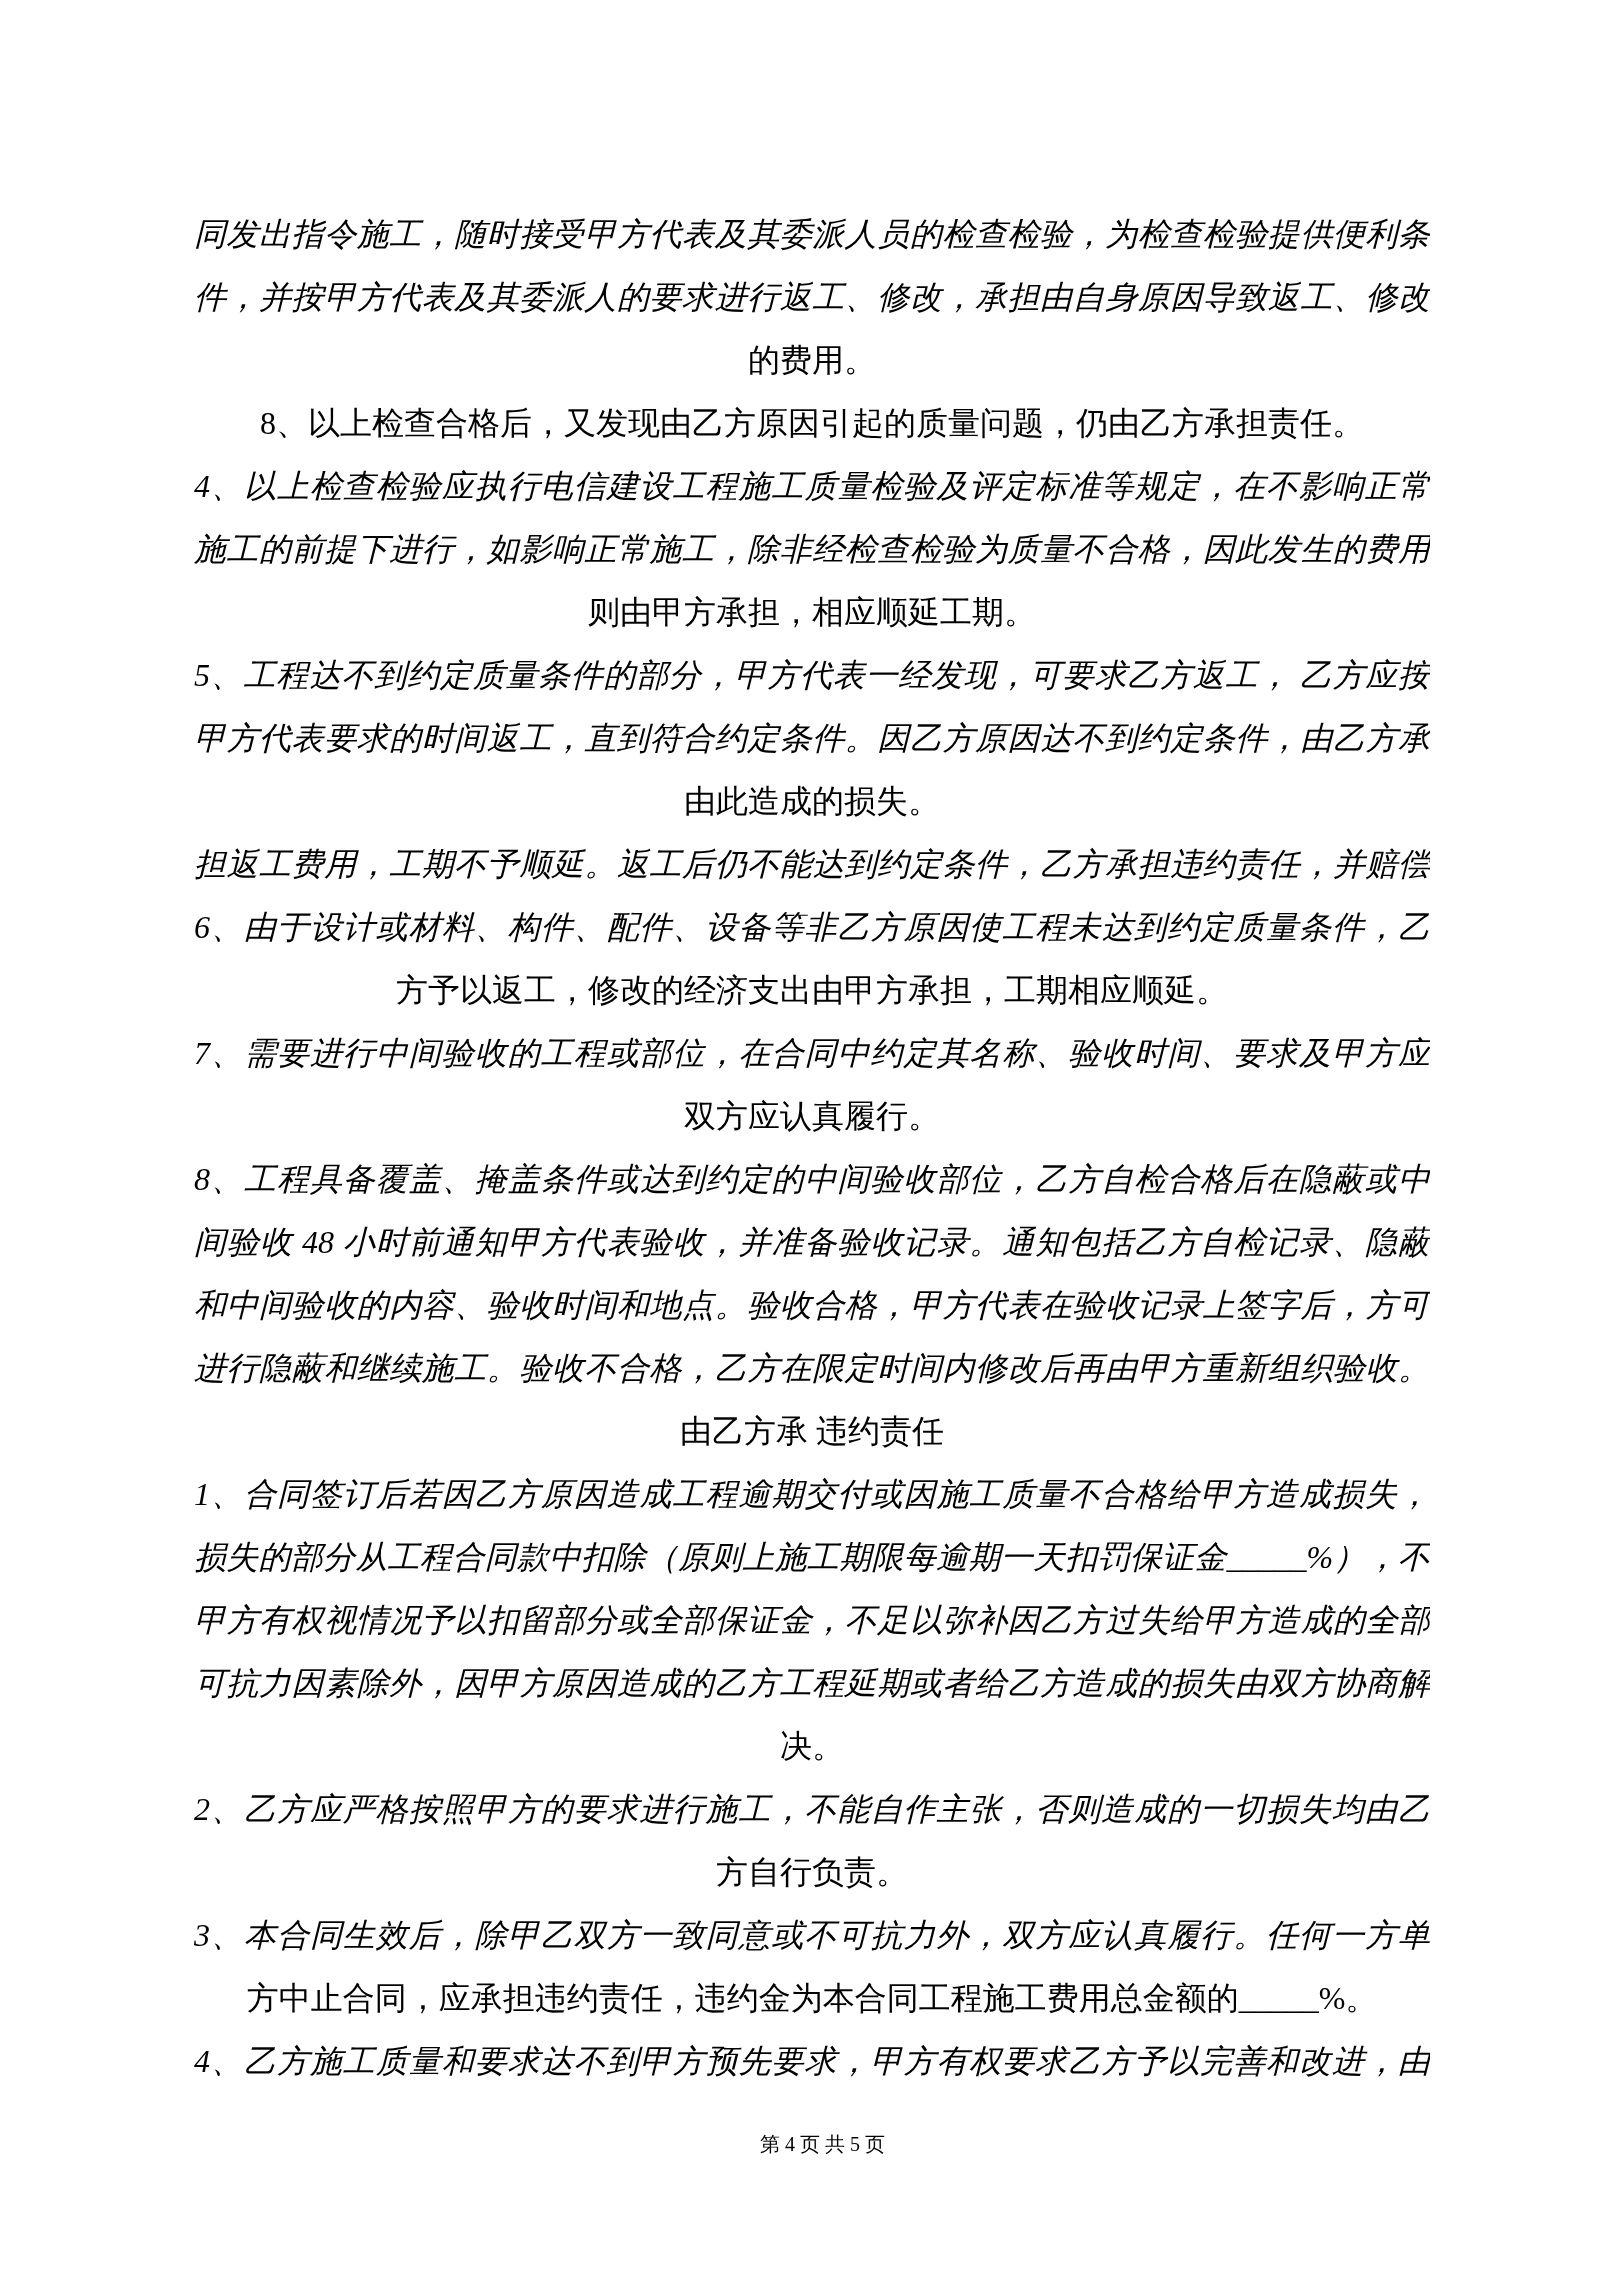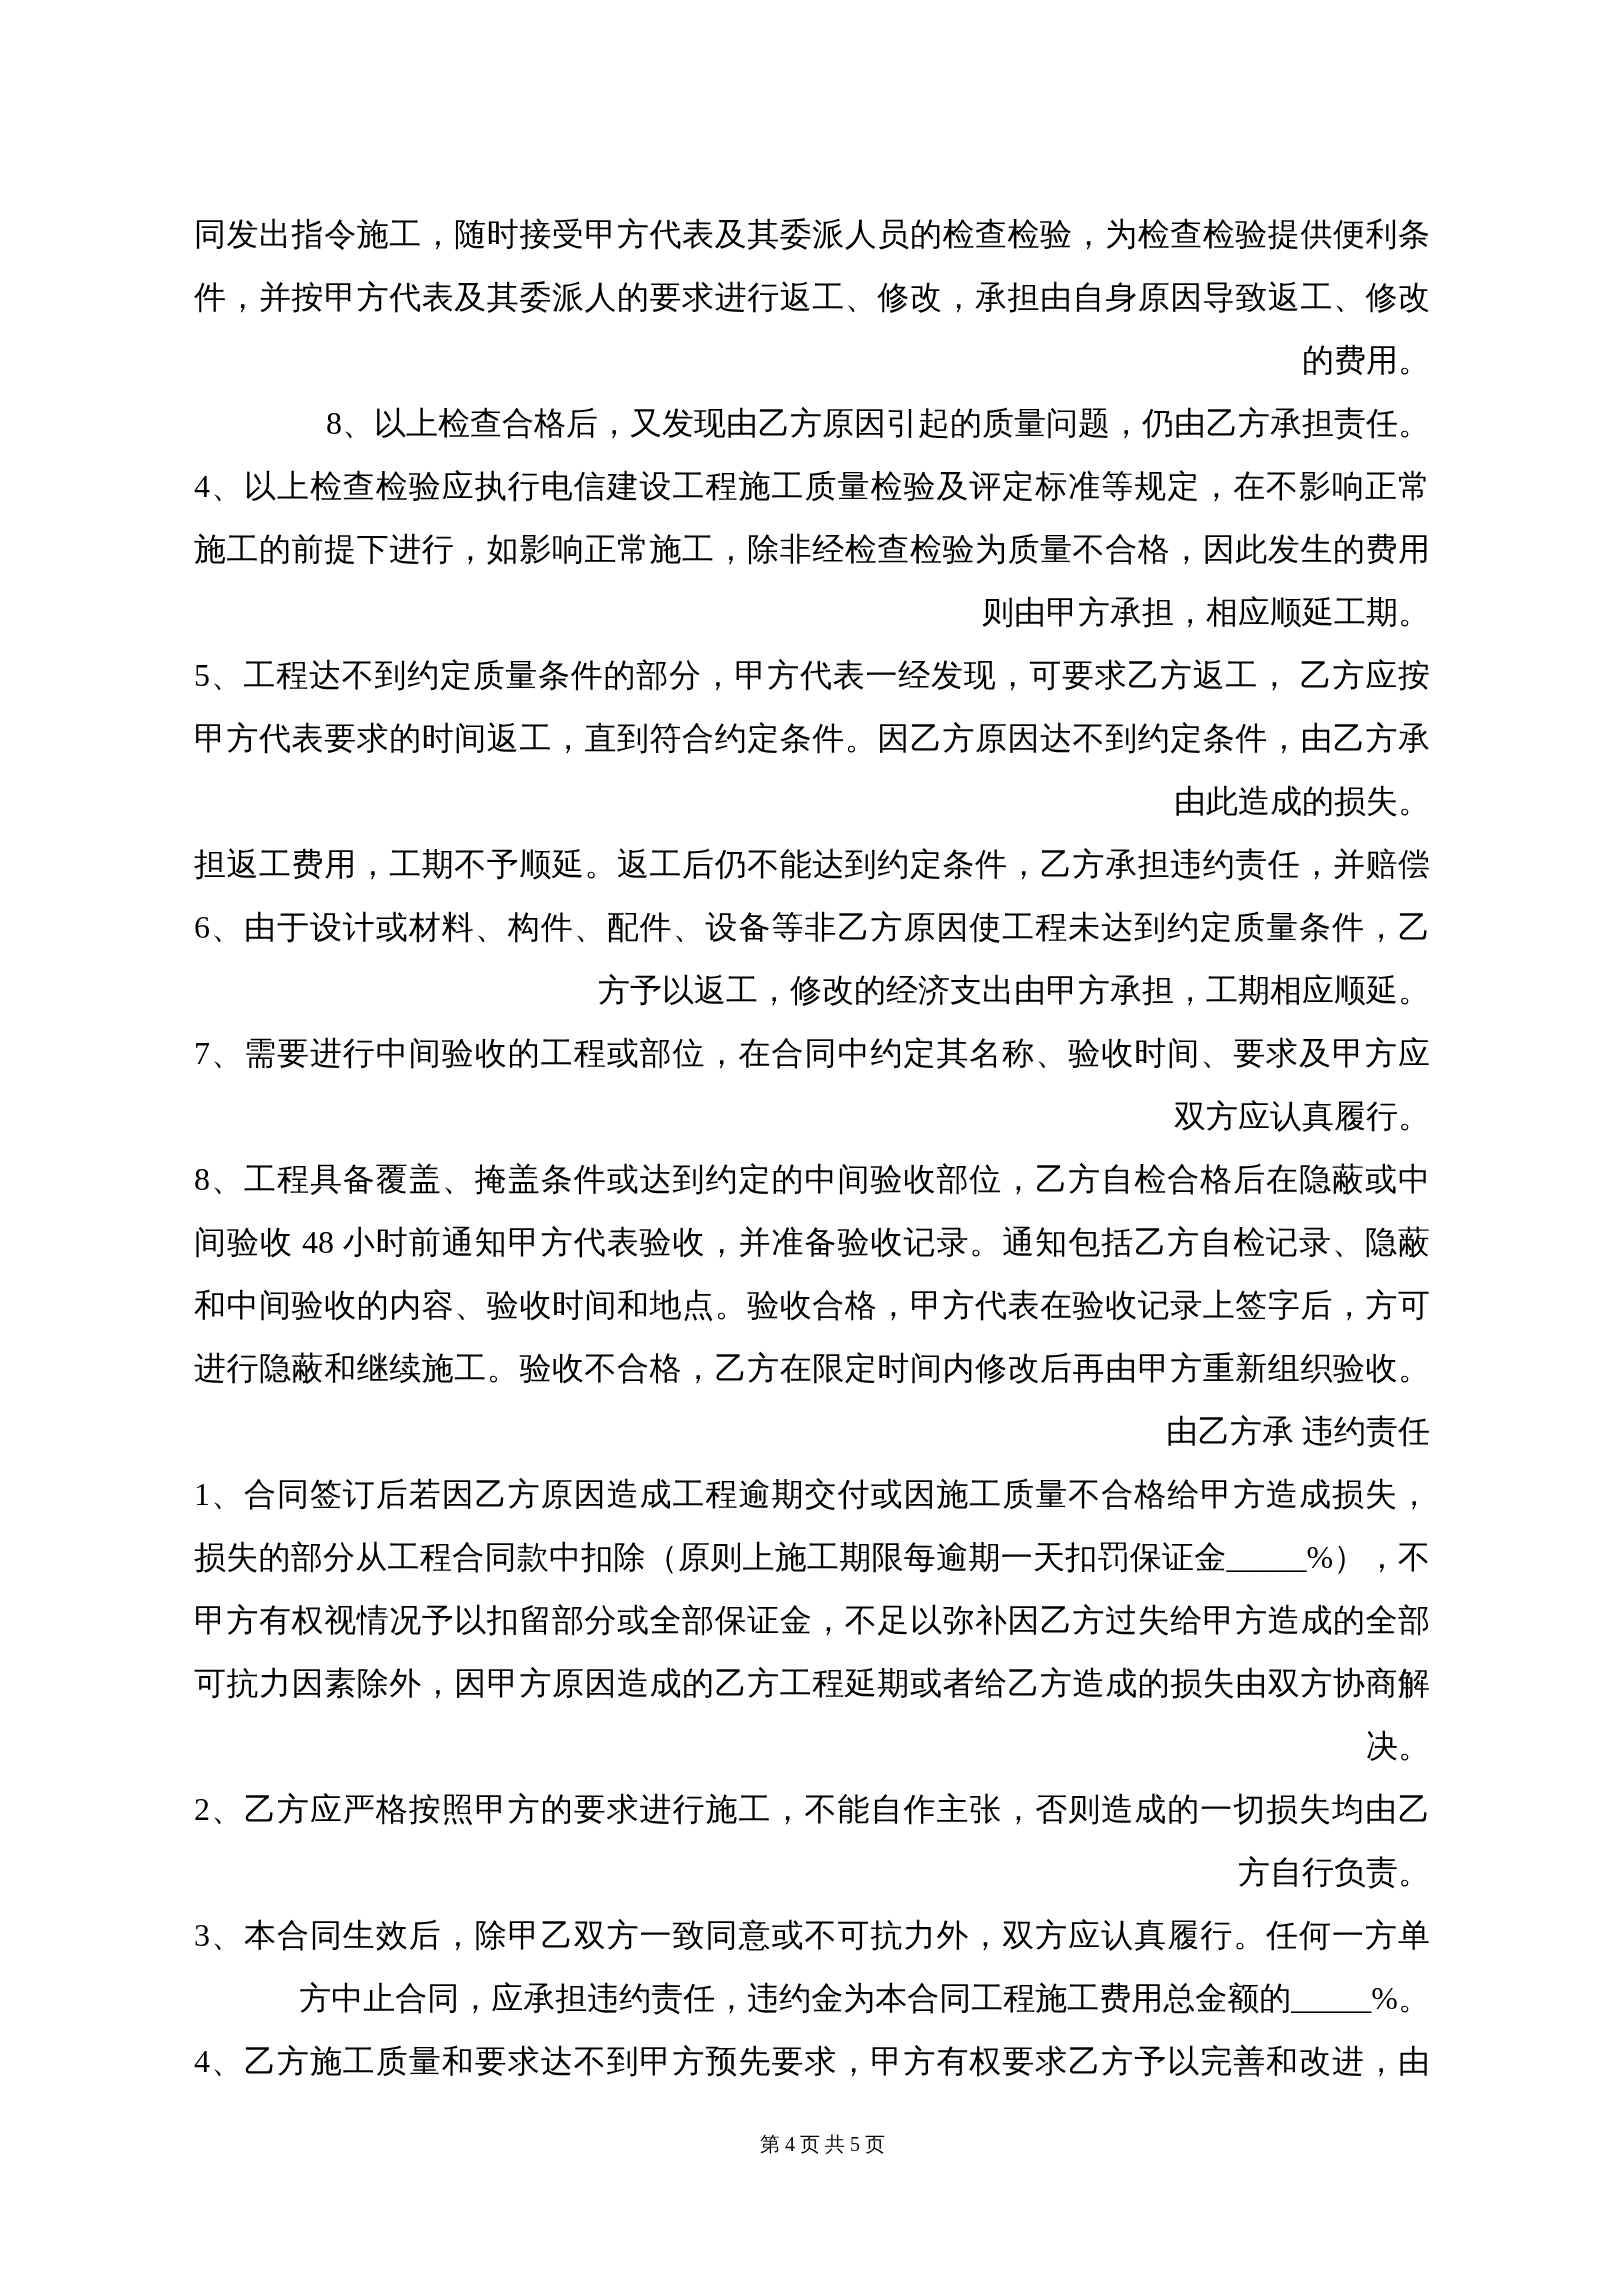--- a/index.html
+++ b/index.html
@@ -28,27 +28,28 @@
     left: 194px;
     top: 203px;
     width: 1236px;
   }
   .line {
     height: 63px;
     line-height: 63px;
     font-size: 32px;
     color: #000000;
     overflow: hidden;
-    text-align: right;
+    text-align: center;
     white-space: normal;
   }
   .line.fill {
     text-align: justify;
     text-align-last: justify;
     text-justify: inter-character;
+    font-style: italic;
   }
   .footer {
     position: absolute;
     left: 0;
     top: 2128px;
     width: 1623px;
     text-align: center;
     font-size: 20px;
     line-height: 32px;
     color: #000000;

